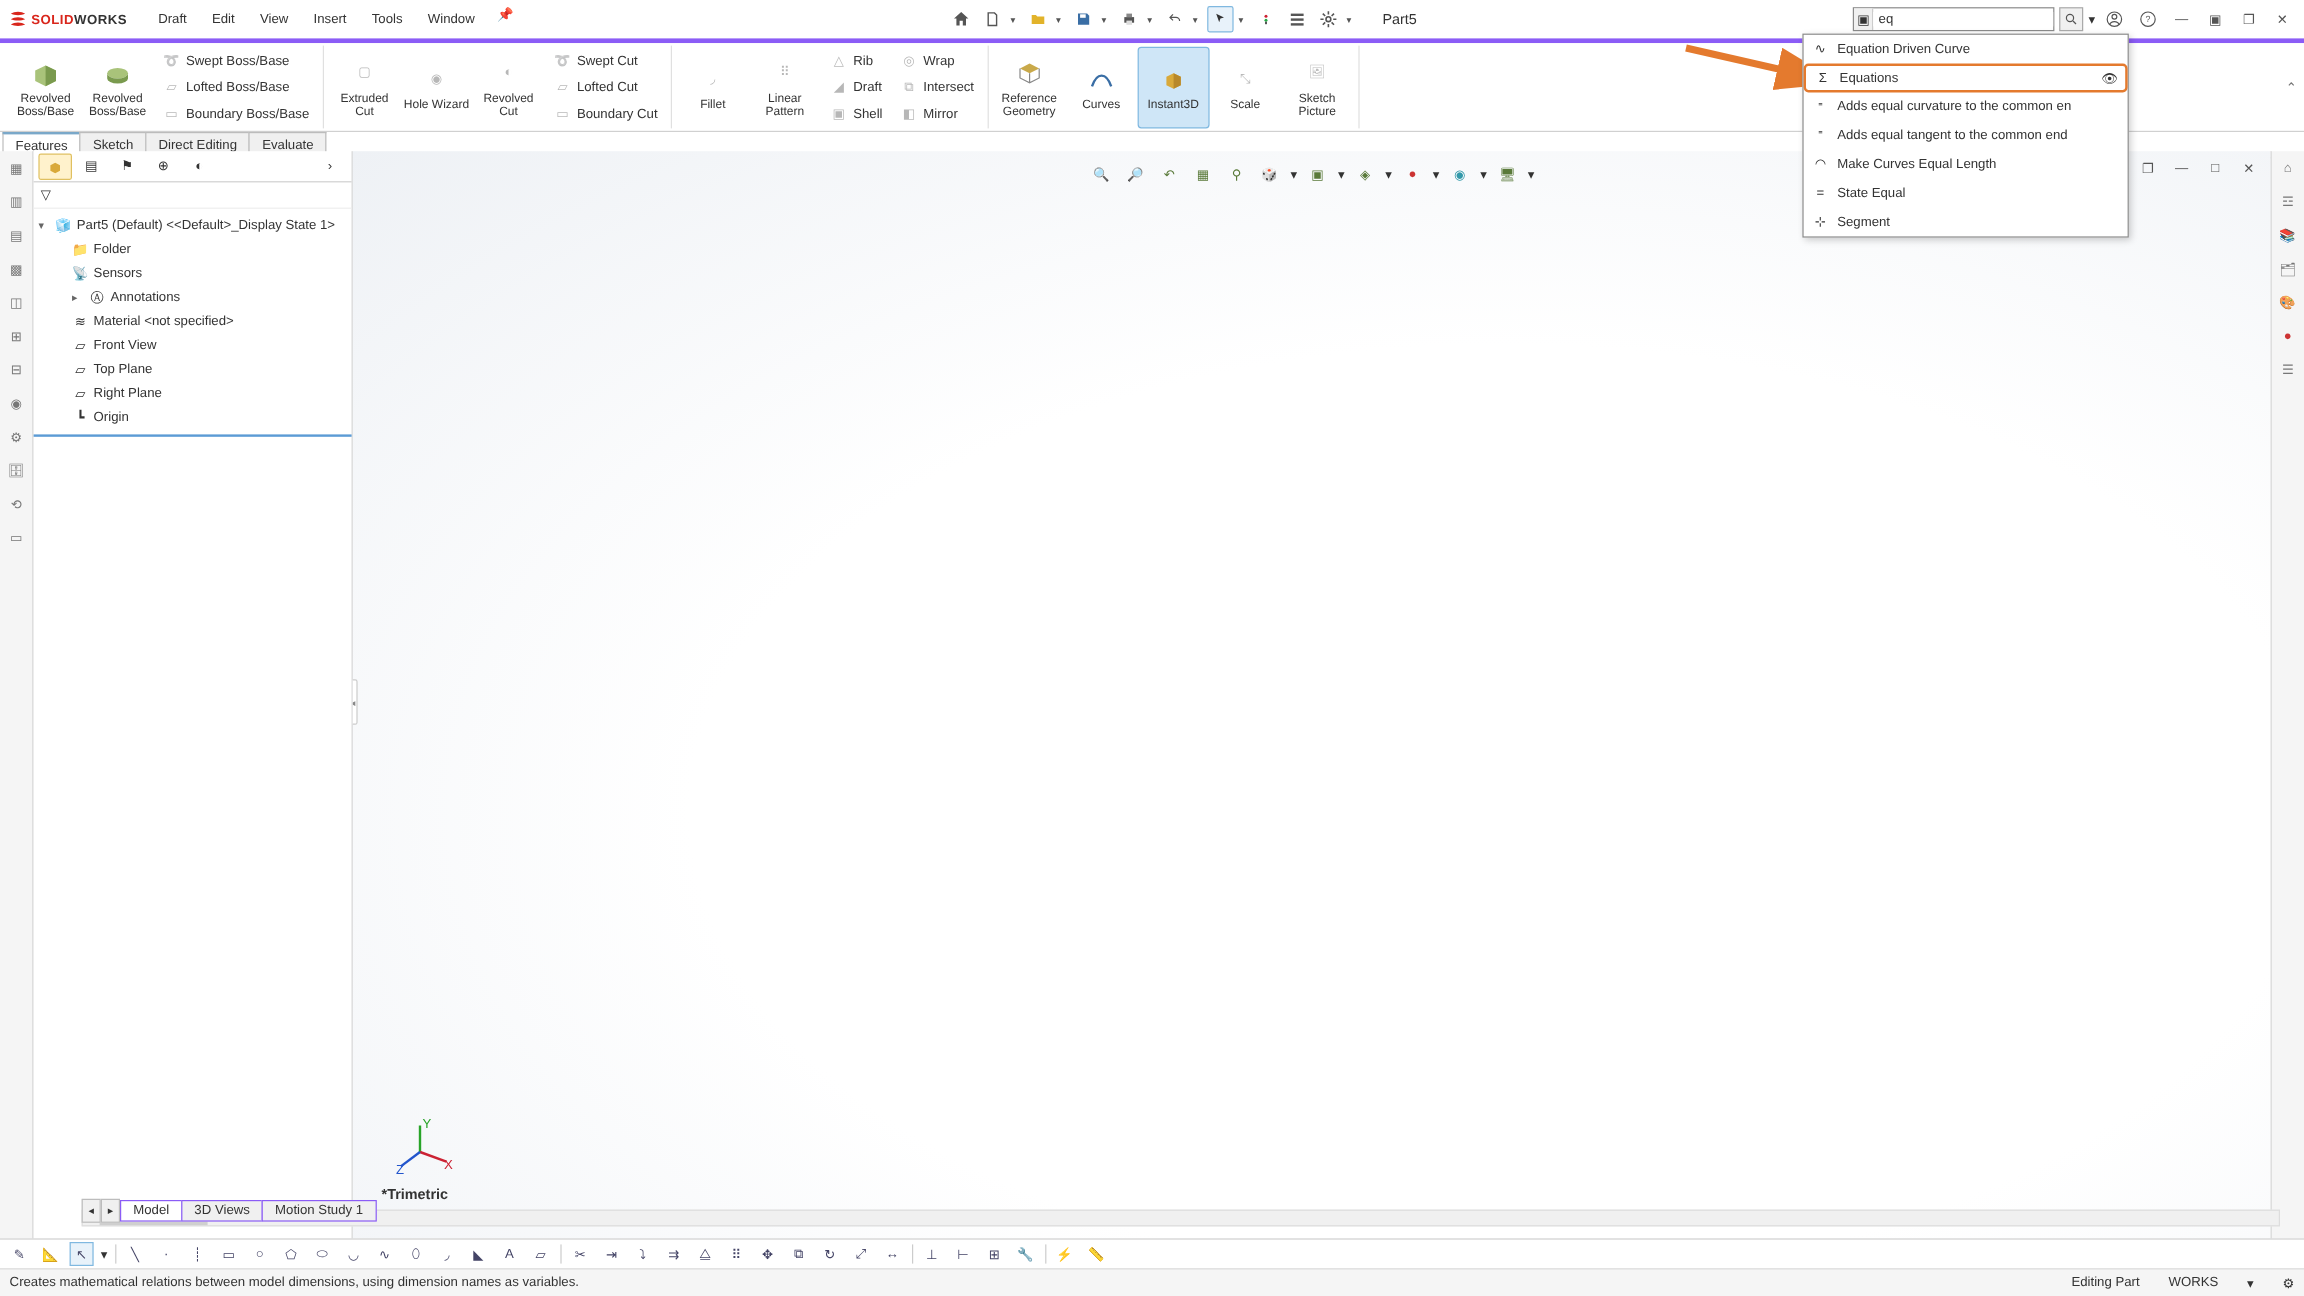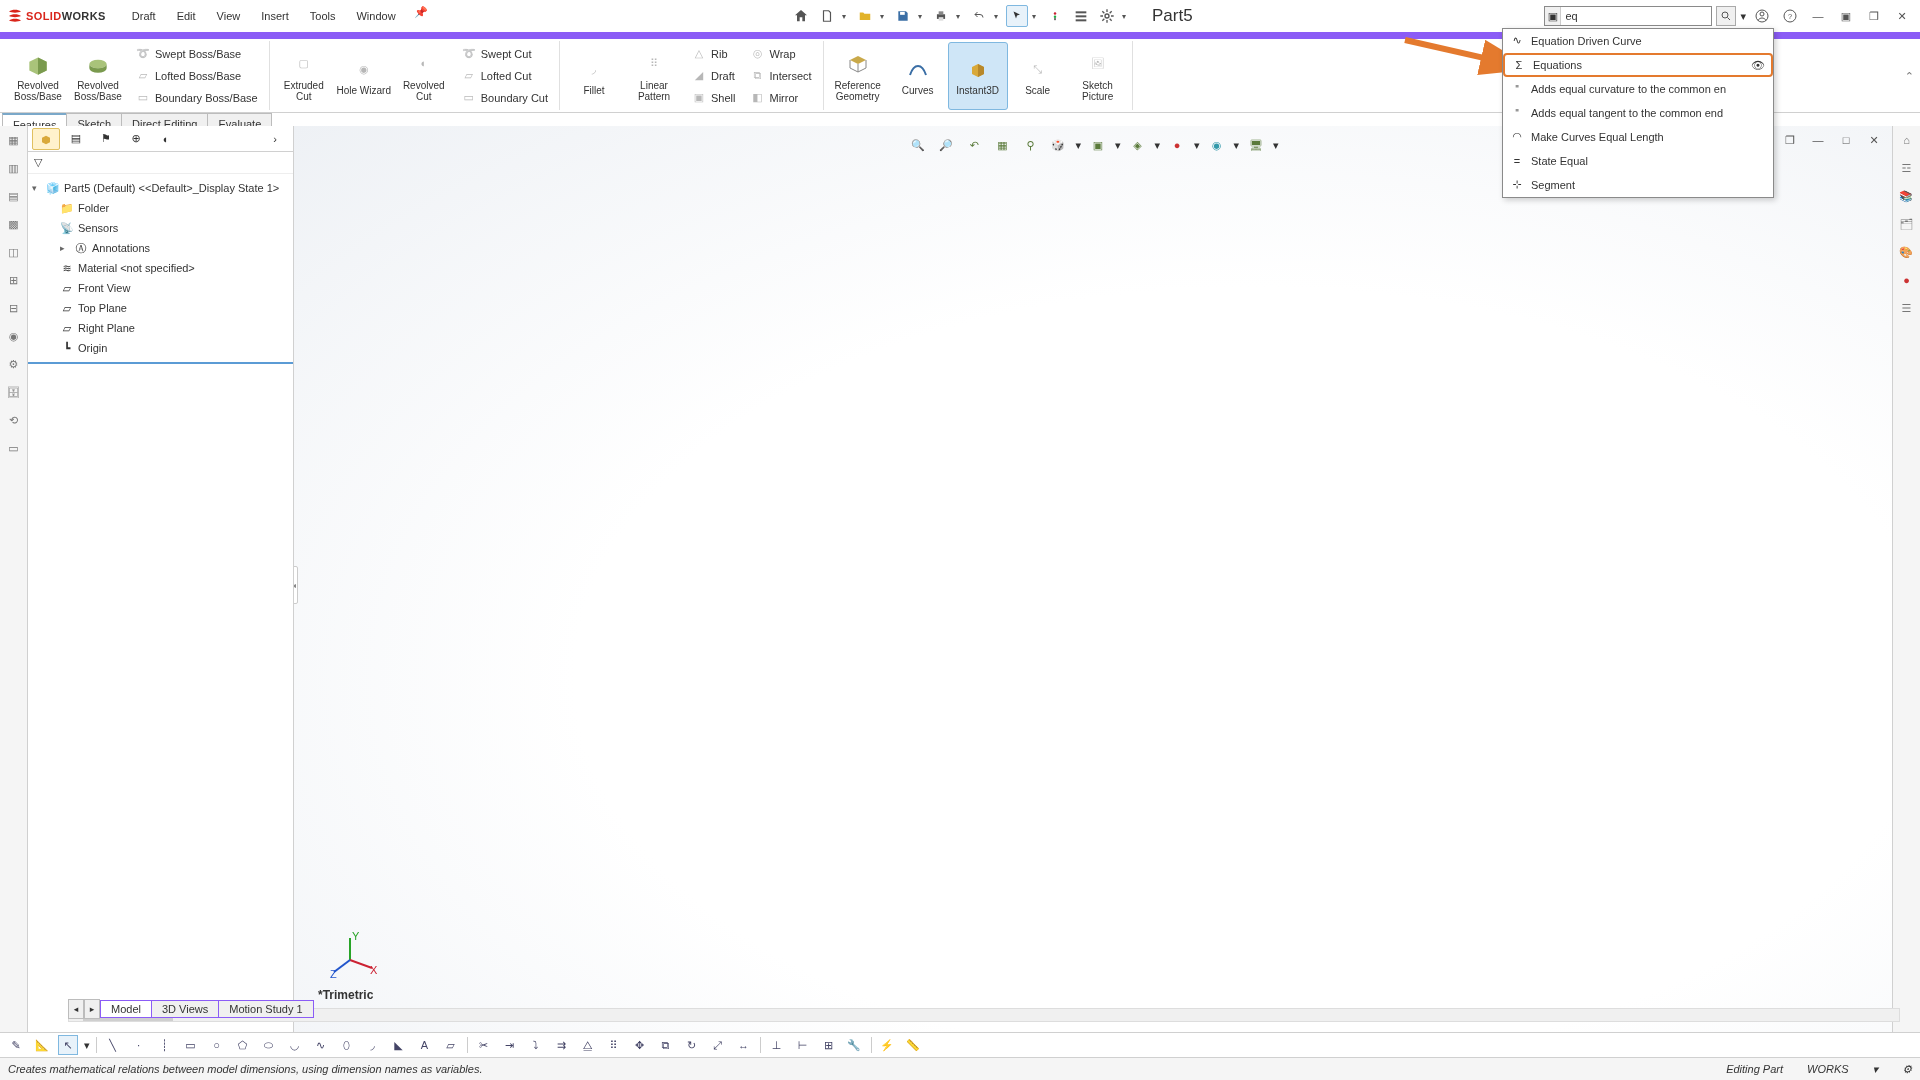--- a/index.html
+++ b/index.html
@@ -1,30 +1,30 @@
 <!DOCTYPE html>
 <html><head>
 <meta charset="utf-8">
 <style>
 * { margin: 0; padding: 0; box-sizing: border-box; font-family: "Segoe UI", Tahoma, sans-serif; font-size: 11px; color: #333; }
 body { width: 1920px; height: 1080px; overflow: hidden; background: #fff; position: relative; }
 
 
-.menubar { height: 30px; display: flex; align-items: center; background: #fff; border-bottom: 7px solid #8b5cf6; padding: 16px 6px; position: relative; }
+.menubar { height: 30px; display: flex; align-items: center; background: #fff; border-bottom: 4px solid #8b5cf6; padding: 16px 6px; position: relative; }
 .logo { display: flex; align-items: center; gap: 2px; margin-right: 18px; }
 .logo-icon { width: 18px; height: 18px; color: #d9261c; }
 .logo-text { font-weight: bold; font-size: 12px; letter-spacing: 0.4px; }
 .logo-text .red { color: #d9261c; }
 .menubar-items { display: flex; gap: 5px; }
 .menubar-item { padding: 4px 8px; cursor: default; }
 .pin { margin-left: 6px; color: #777; }
 .menubar-center { position: absolute; left: 50%; transform: translateX(-50%); display: flex; align-items: center; gap: 4px; }
 .menubar-center .tb { width: 22px; height: 22px; display: flex; align-items: center; justify-content: center; border: 1px solid transparent; border-radius: 2px; }
 .menubar-center .dd { width: 8px; font-size: 8px; color: #555; }
-.doc-title { position: absolute; left: 60%; font-size: 17px; }
+.doc-title { position: absolute; left: 60%; font-size: 12px; }
 .menubar-right { margin-left: auto; display: flex; align-items: center; gap: 4px; }
 .search-wrap { display: flex; align-items: center; border: 1px solid #8a8a8a; height: 20px; width: 168px; background: #fff; }
 .search-ico { width: 18px; display: flex; align-items: center; justify-content: center; border-right: 1px solid #ccc; height: 100%; background: #f0f0f0;}
 .search-input { border: none; outline: none; flex: 1; padding: 0 4px; font-size: 11px; }
 .search-btn { width: 20px; height: 20px; display: flex; align-items: center; justify-content: center; border: 1px solid #aaa; background: #f0f0f0;}
 .titlebar-btn { width: 24px; height: 20px; display: flex; align-items: center; justify-content: center; color: #555; }
 
 
 .ribbon { height: 74px; background: #fff; border-bottom: 1px solid #d0d0d0; display: flex; align-items: stretch; padding: 2px 4px; position: relative; }
 .ribbon-group { display: flex; align-items: center; border-right: 1px solid #e0e0e0; padding: 0 4px; }
@@ -78,21 +78,21 @@
 .model-tabs .mt.active { background: #fff; font-weight:500;}
 .model-tabs .nav { width: 16px; height: 20px; display:flex; align-items:center; justify-content:center; border:1px solid #bcbcbc; background:#f0f0f0; font-size:9px;}
 .hscroll { position: absolute; bottom: 58px; left: 68px; right: 20px; height: 14px; background: #f0f0f0; border: 1px solid #ddd; }
 .hscroll .thumb { position: absolute; left: 14px; width: 90px; height: 100%; background: #cfcfcf; }
 
 
 .sketch-bar { height: 26px; background: #fff; border-top: 1px solid #d0d0d0; border-bottom: 1px solid #d0d0d0; display:flex; align-items:center; gap:6px; padding:0 6px;}
 .sketch-bar .sb { width:20px; height:20px; display:flex; align-items:center; justify-content:center; color:#446;}
 
 
-.statusbar { height: 22px; background: #f5f5f5; display:flex; align-items:center; padding:0 8px; font-size:11px;font-style:italic; }
+.statusbar { height: 22px; background: #f5f5f5; display:flex; align-items:center; padding:0 8px; font-size:11px; }
 .statusbar .right { margin-left:auto; display:flex; gap:24px; align-items:center;}
 
 
 .suggest { position: absolute; top: 28px; right: 146px; width: 272px; background: #fff; border: 1px solid #8a8a8a; box-shadow: 2px 2px 6px rgba(0,0,0,0.2); z-index: 50; }
 .suggest-row { height: 24px; display:flex; align-items:center; gap:6px; padding:0 6px; font-size:11px; border-bottom:1px solid transparent;}
 .suggest-row.highlight { border: 2px solid #e47a2e; border-radius: 4px; background:#fff; }
 .suggest-row .si { width:16px; height:16px; display:flex; align-items:center; justify-content:center;}
 .suggest-row.disabled { color:#b0b0b0; }
 .suggest-row .eye { margin-left:auto; }
 

